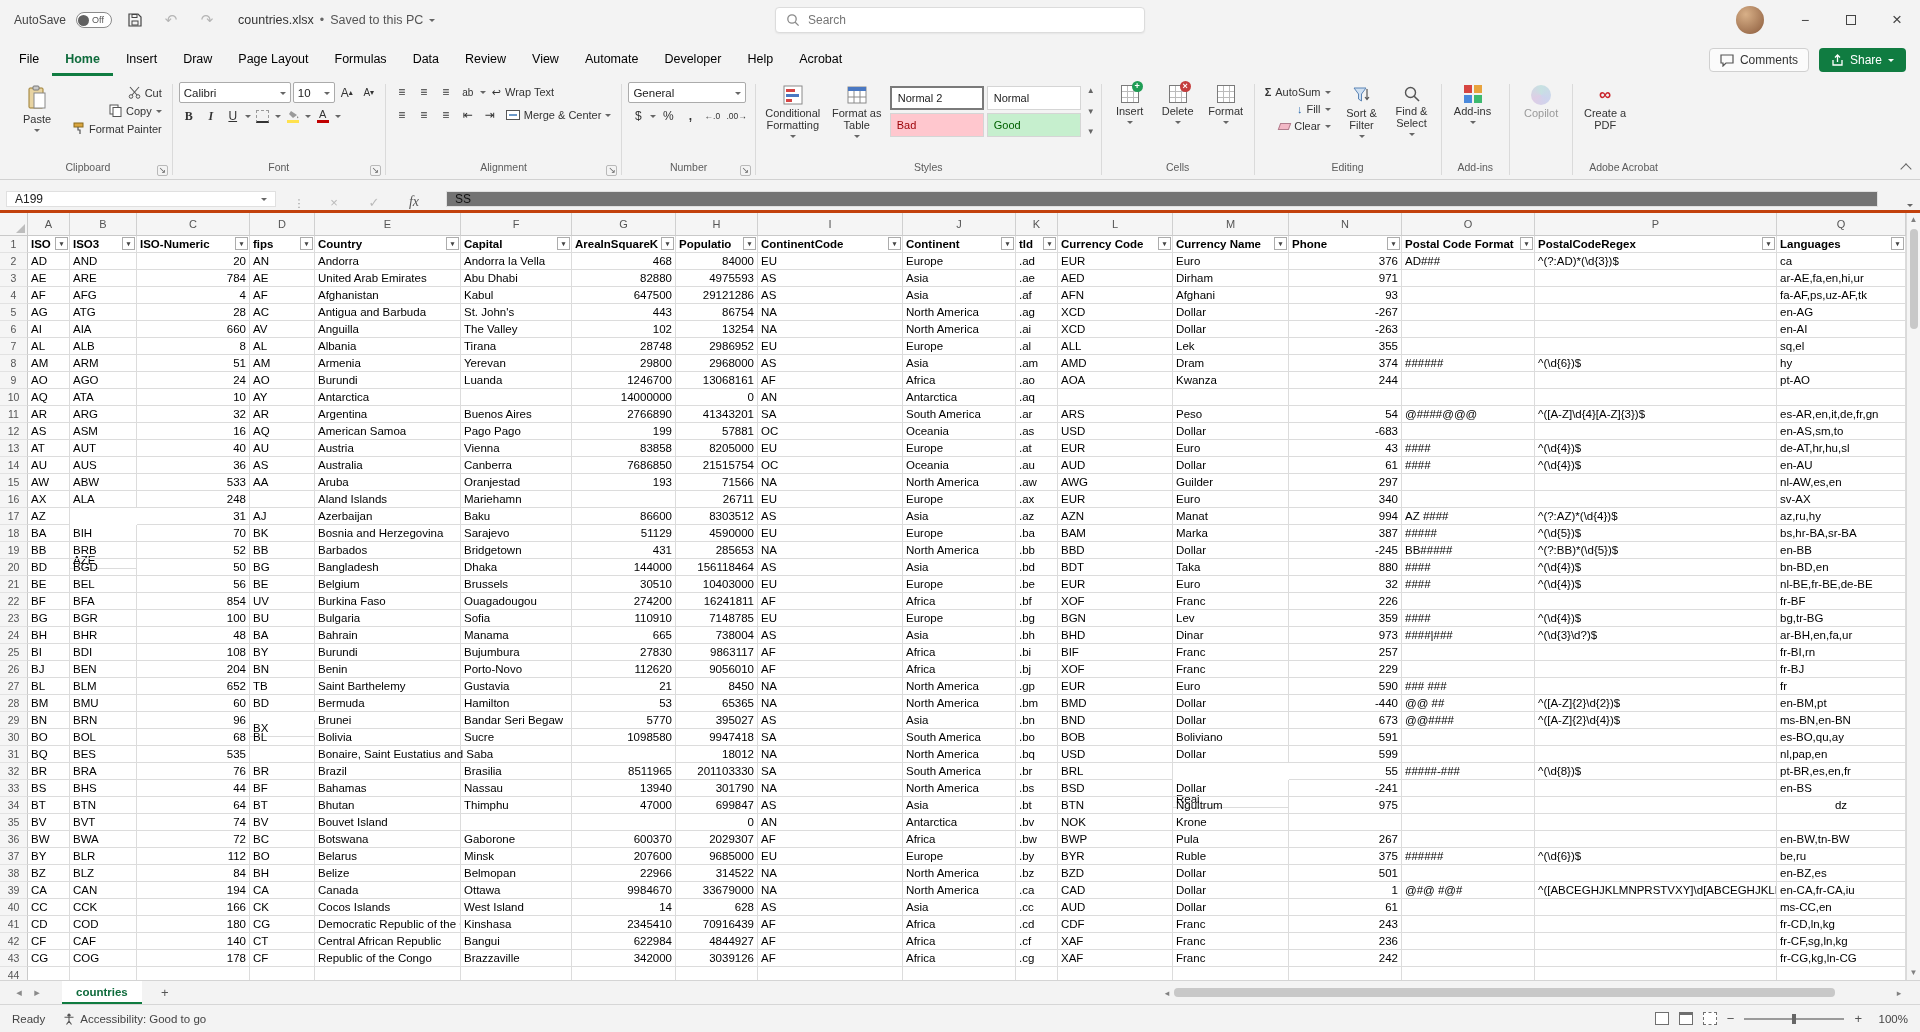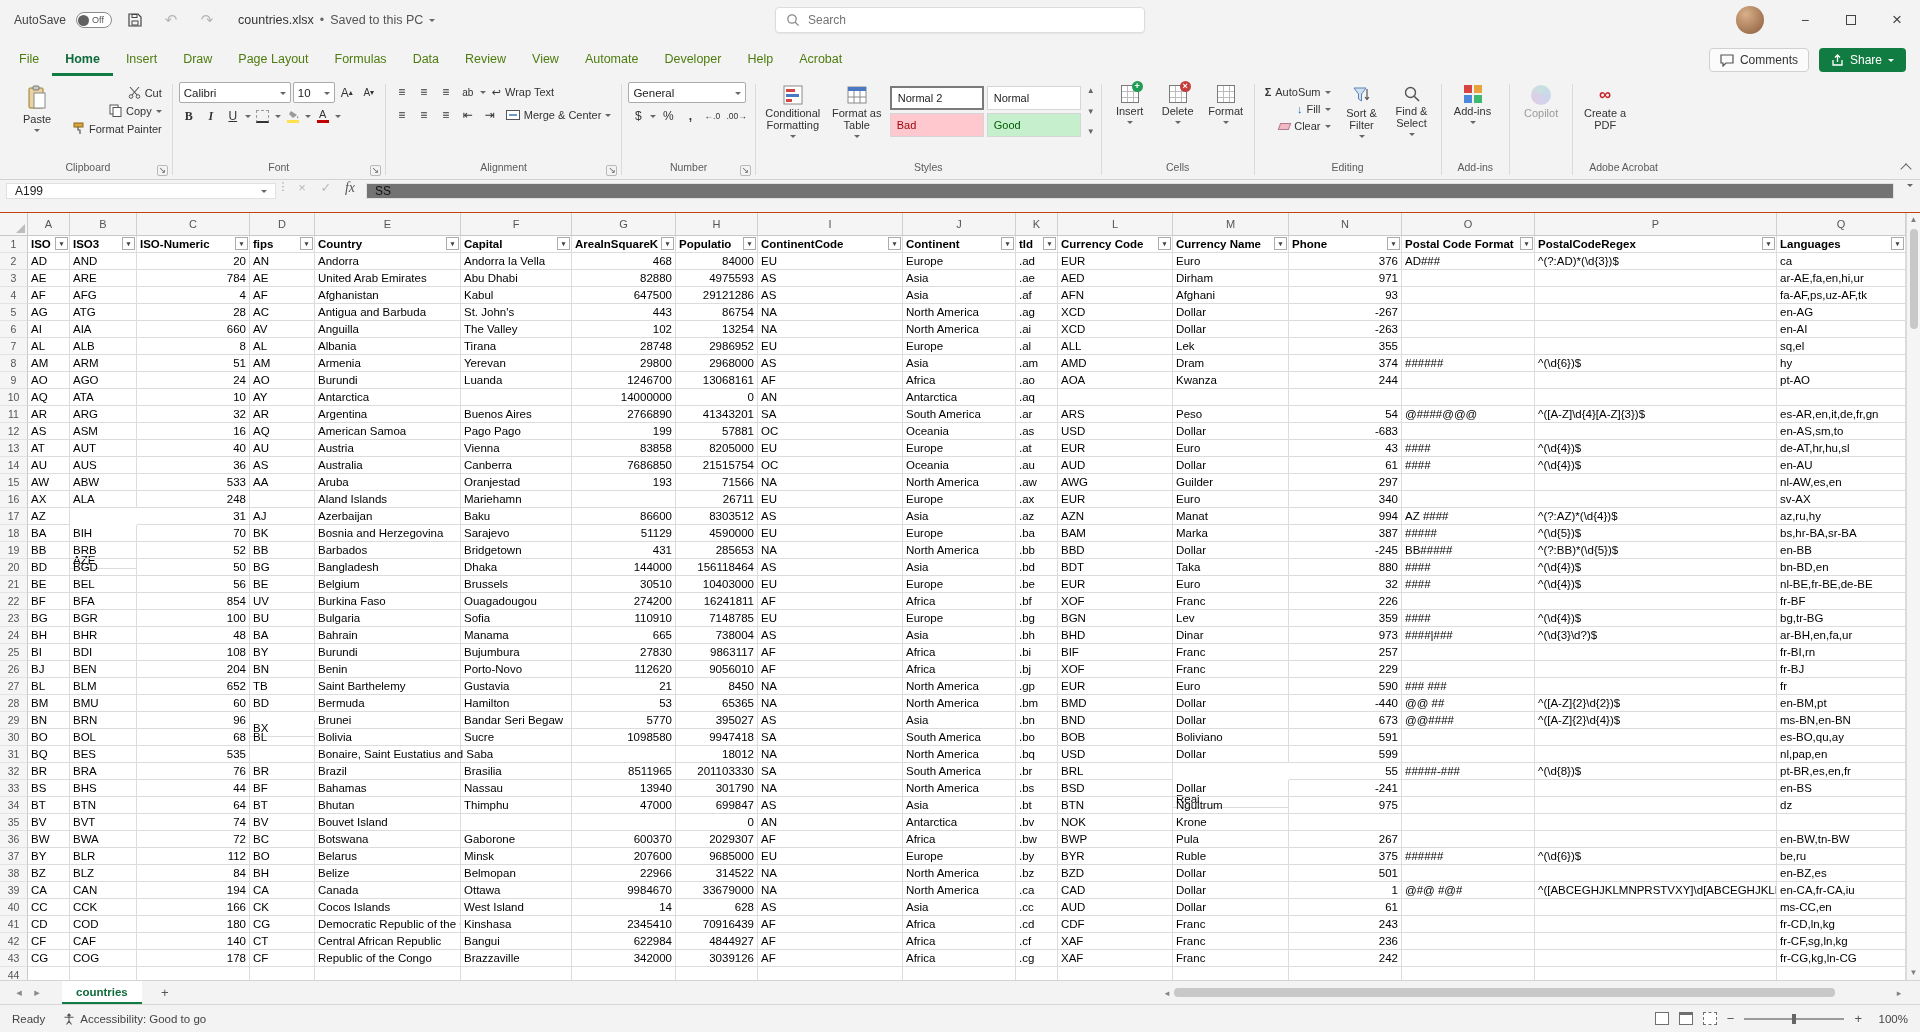--- a/index.html
+++ b/index.html
@@ -23,21 +23,21 @@
   .searchbox { position:absolute; left:50%; top:7px; transform:translateX(-50%); width:370px; height:26px; background:#fff; border:1px solid #dcdcdc; border-radius:4px; display:flex; align-items:center; gap:8px; padding-left:10px; box-shadow:0 1px 2px rgba(0,0,0,.06); }
   .searchbox input { border:none; outline:none; font-size:12px; color:#555; width:300px; background:transparent; font-family:"Liberation Sans",sans-serif; }
   .tb-right { margin-left:auto; display:flex; align-items:center; height:100%; }
   .avatar { width:28px; height:28px; border-radius:50%; background:radial-gradient(circle at 35% 30%, #d8b088, #8a5a3b); margin-right:18px; }
   .winbtn { width:46px; height:100%; display:flex; align-items:center; justify-content:center; font-size:14px; color:#444; }
   .maxbox { width:10px; height:10px; border:1px solid #444; }
 
   
   .tabsrow { height:36px; background:#f3f3f3; display:flex; align-items:flex-end; flex:none; padding:0 14px 0 6px; }
   .rtabs { display:flex; align-items:flex-end; height:100%; }
-  .rtab { padding:0 13px; height:32px; display:flex; align-items:center; font-size:12.5px; color:#4d7c0f; border-bottom:3px solid transparent; }
+  .rtab { padding:0 13px; height:32px; display:flex; align-items:center; font-size:12.5px; color:#000000; border-bottom:3px solid transparent; }
   .rtab.active { color:#0f6b3c; border-bottom-color:#107c41; font-weight:bold; }
   .tabsrow-right { margin-left:auto; display:flex; align-items:center; gap:10px; padding-bottom:4px; }
   .comments-btn { display:flex; align-items:center; gap:6px; font-size:12px; color:#333; padding:4px 10px; border:1px solid #d0d0d0; border-radius:4px; background:#fbfbfb; }
   .share-btn { display:flex; align-items:center; gap:6px; font-size:12px; color:#fff; background:#107c41; border-radius:4px; padding:5px 12px; }
 
   
   .ribbon { height:104px; background:#f3f3f3; border-bottom:1px solid #d1d1d1; display:flex; padding:2px 6px 0 6px; position:relative; flex:none; }
   .rgroup { display:flex; flex-direction:column; padding:0 4px; }
   .rg-content { flex:1; display:flex; align-items:flex-start; gap:4px; padding-top:4px; }
   .rg-label { height:18px; font-size:10.5px; color:#5c5c5c; text-align:center; position:relative; padding:0 10px; }
@@ -63,21 +63,21 @@
   .galside { display:flex; flex-direction:column; justify-content:space-between; height:54px; padding:4px 0 0 2px; color:#666; font-size:8px; }
   .icon-grid { width:18px; height:18px; border:1px solid #7a7a7a; background:
       linear-gradient(#bcbcbc,#bcbcbc) 0 5px/100% 1px no-repeat,
       linear-gradient(#bcbcbc,#bcbcbc) 0 11px/100% 1px no-repeat,
       linear-gradient(#bcbcbc,#bcbcbc) 5px 0/1px 100% no-repeat,
       linear-gradient(#bcbcbc,#bcbcbc) 11px 0/1px 100% no-repeat,#fff; position:relative; }
   .badge { position:absolute; right:-5px; top:-5px; width:11px; height:11px; border-radius:50%; color:#fff; font-size:9px; line-height:11px; text-align:center; font-weight:bold; }
   .collapse-chevron { position:absolute; right:10px; bottom:6px; width:8px; height:8px; border-left:1.5px solid #666; border-bottom:1.5px solid #666; transform:rotate(135deg); }
 
   
-  .fbar { height:33px; background:#f3f3f3; border-bottom:1px solid #c2410c; display:flex; align-items:flex-start; flex:none; }
+  .fbar { height:33px; background:#f3f3f3; border-bottom:3px solid #c2410c; display:flex; align-items:flex-end; flex:none;gap:16px; }
   .namebox { width:270px; background:#fff; border:1px solid #e0e0e0; display:flex; align-items:center; justify-content:space-between; padding:0 8px; font-size:12px; color:#222; margin:3px 0 3px 6px; }
   .fb-sep { width:14px; display:flex; align-items:center; justify-content:center; color:#9a9a9a; font-size:11px; }
   .fb-btn { width:24px; display:flex; align-items:center; justify-content:center; font-size:13px; color:#444; }
   .fb-btn.disabled { color:#b9b9b9; }
   .fb-btn.fx { font-family:"Liberation Serif",serif; font-style:italic; font-size:14px; color:#555; }
   .fb-value { flex:1; background:#737373; border:1px solid #e0e0e0; margin:3px 6px 3px 4px; display:flex; align-items:center; padding:0 8px; font-size:12px; color:#111; }
   .fb-expand { width:20px; display:flex; align-items:center; justify-content:center; }
 
   
   .gridwrap { height:767px; position:relative; overflow:hidden; background:#fff; flex:none; }
@@ -1221,21 +1221,21 @@
           <div class="cell num" style="width: 104px;">47000</div>
           <div class="cell num" style="width: 82px;">699847</div>
           <div class="cell" style="width: 145px;">AS</div>
           <div class="cell" style="width: 113px;">Asia</div>
           <div class="cell" style="width: 42px;">.bt</div>
           <div class="cell" style="width: 115px;">BTN</div>
           <div class="cell" style="width: 116px;">Ngultrum</div>
           <div class="cell num" style="width: 113px;">975</div>
           <div class="cell" style="width: 133px;"></div>
           <div class="cell" style="width: 242px;"></div>
-          <div class="cell" style="width: 129px;">dz</div>
+          <div class="cell" style="width: 129px; text-align: center;">dz</div>
         </div>
         <div class="grid-row">
           <div class="rownum">35</div>
           <div class="cell" style="width: 42px;">BV</div>
           <div class="cell" style="width: 67px;">BVT</div>
           <div class="cell num" style="width: 113px;">74</div>
           <div class="cell" style="width: 65px;">BV</div>
           <div class="cell spill" style="width: 146px;">Bouvet Island</div>
           <div class="cell" style="width: 111px;"></div>
           <div class="cell num" style="width: 104px;"></div>

